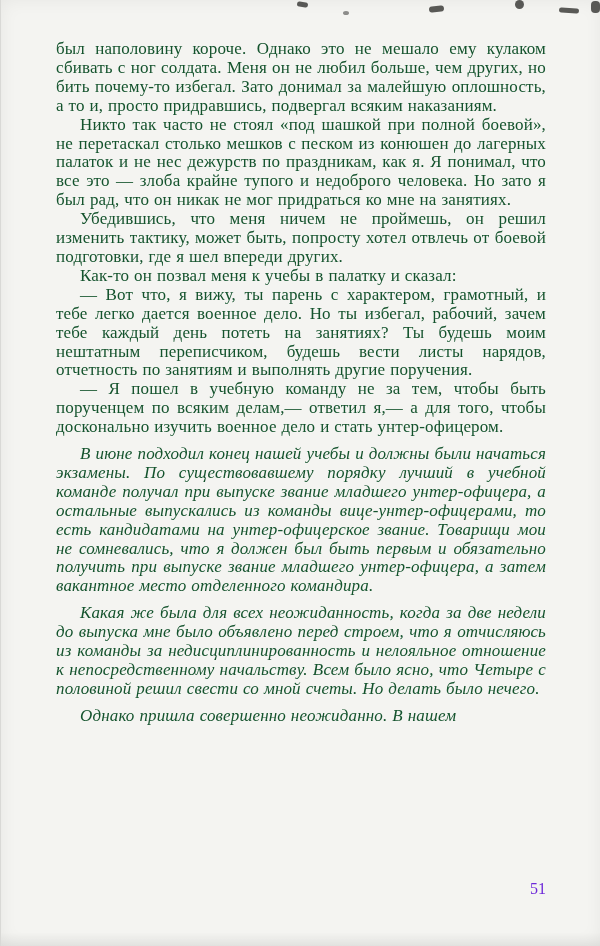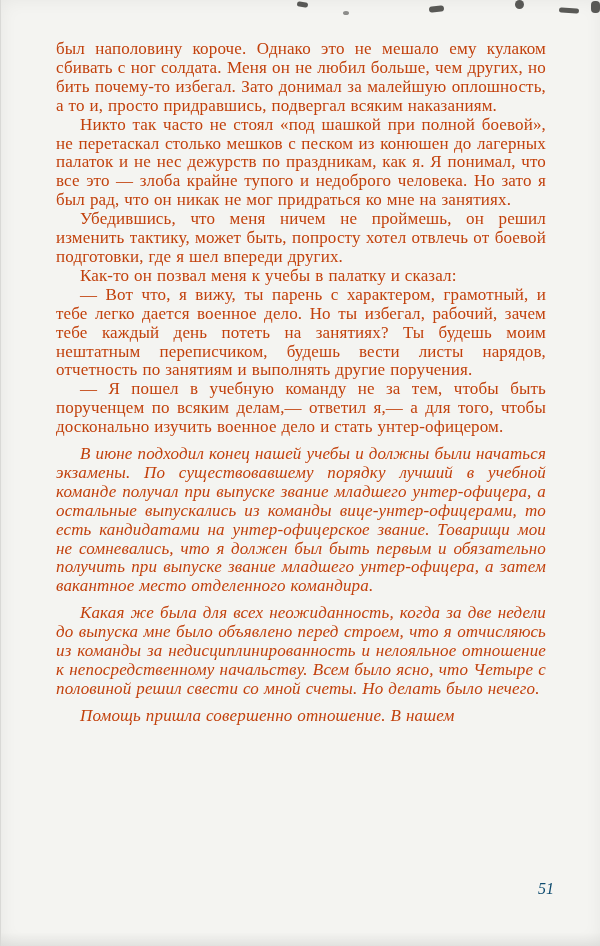--- a/index.html
+++ b/index.html
@@ -18,44 +18,43 @@
     border-right: 1px solid #d9d9d6;
   }
   .text-block {
     position: absolute;
     left: 55px;
     top: 40px;
     width: 490px;
     font-family: "Liberation Serif", "DejaVu Serif", serif;
     font-size: 17px;
     line-height: 18.9px;
-    color: #c2410c;
+    color: #14532d;
     text-align: justify;
     letter-spacing: 0.15px;
     word-spacing: 0.5px;
   }
   .para {
     margin: 0;
     text-indent: 24px;
   }
   .para.no-indent {
     text-indent: 0;
   }
   .para.section-gap {
     margin-top: 8px;
     font-style: italic;
   }
   .page-number {
     position: absolute;
-    right: 47px;
+    right: 55px;
     bottom: 48px;
     font-family: "Liberation Serif", "DejaVu Serif", serif;
     font-size: 16px;
-    color: #0c4a6e;
-    font-style: italic;
+    color: #6d28d9;
   }
   
   .speck {
     position: absolute;
     background: #262523;
     opacity: 0.75;
   }
   .speck.s1 { left: 296px; top: 2px;  width: 11px; height: 5px;  border-radius: 3px; transform: rotate(8deg); }
   .speck.s2 { left: 428px; top: 6px;  width: 15px; height: 6px;  border-radius: 4px; transform: rotate(-6deg); }
   .speck.s3 { left: 514px; top: 0px;  width: 9px;  height: 9px;  border-radius: 50%; }
@@ -83,19 +82,19 @@
 
   <div class="text-block">
     <p class="para no-indent">был наполовину короче. Однако это не мешало ему кулаком сбивать с ног солдата. Меня он не любил больше, чем других, но бить почему-то избегал. Зато донимал за малейшую оплошность, а то и, просто придравшись, подвергал всяким наказаниям.</p>
     <p class="para">Никто так часто не стоял «под шашкой при полной боевой», не перетаскал столько мешков с песком из конюшен до лагерных палаток и не нес дежурств по праздникам, как я. Я понимал, что все это — злоба крайне тупого и недоброго человека. Но зато я был рад, что он никак не мог придраться ко мне на занятиях.</p>
     <p class="para">Убедившись, что меня ничем не проймешь, он решил изменить тактику, может быть, попросту хотел отвлечь от боевой подготовки, где я шел впереди других.</p>
     <p class="para">Как-то он позвал меня к учебы в палатку и сказал:</p>
     <p class="para">— Вот что, я вижу, ты парень с характером, грамотный, и тебе легко дается военное дело. Но ты избегал, рабочий, зачем тебе каждый день потеть на занятиях? Ты будешь моим нештатным переписчиком, будешь вести листы нарядов, отчетность по занятиям и выполнять другие поручения.</p>
     <p class="para">— Я пошел в учебную команду не за тем, чтобы быть порученцем по всяким делам,— ответил я,— а для того, чтобы досконально изучить военное дело и стать унтер-офицером.</p>
     <p class="para section-gap">В июне подходил конец нашей учебы и должны были начаться экзамены. По существовавшему порядку лучший в учебной команде получал при выпуске звание младшего унтер-офицера, а остальные выпускались из команды вице-унтер-офицерами, то есть кандидатами на унтер-офицерское звание. Товарищи мои не сомневались, что я должен был быть первым и обязательно получить при выпуске звание младшего унтер-офицера, а затем вакантное место отделенного командира.</p>
     <p class="para section-gap">Какая же была для всех неожиданность, когда за две недели до выпуска мне было объявлено перед строем, что я отчисляюсь из команды за недисциплинированность и нелояльное отношение к непосредственному начальству. Всем было ясно, что Четыре с половиной решил свести со мной счеты. Но делать было нечего.</p>
-    <p class="para section-gap">Помощь пришла совершенно отношение. В нашем</p>
+    <p class="para section-gap">Однако пришла совершенно неожиданно. В нашем</p>
   </div>
 
   <div class="page-number">51</div>
 
   <div class="edge-shade-bottom"></div>
 </div>
 
 </body></html>

